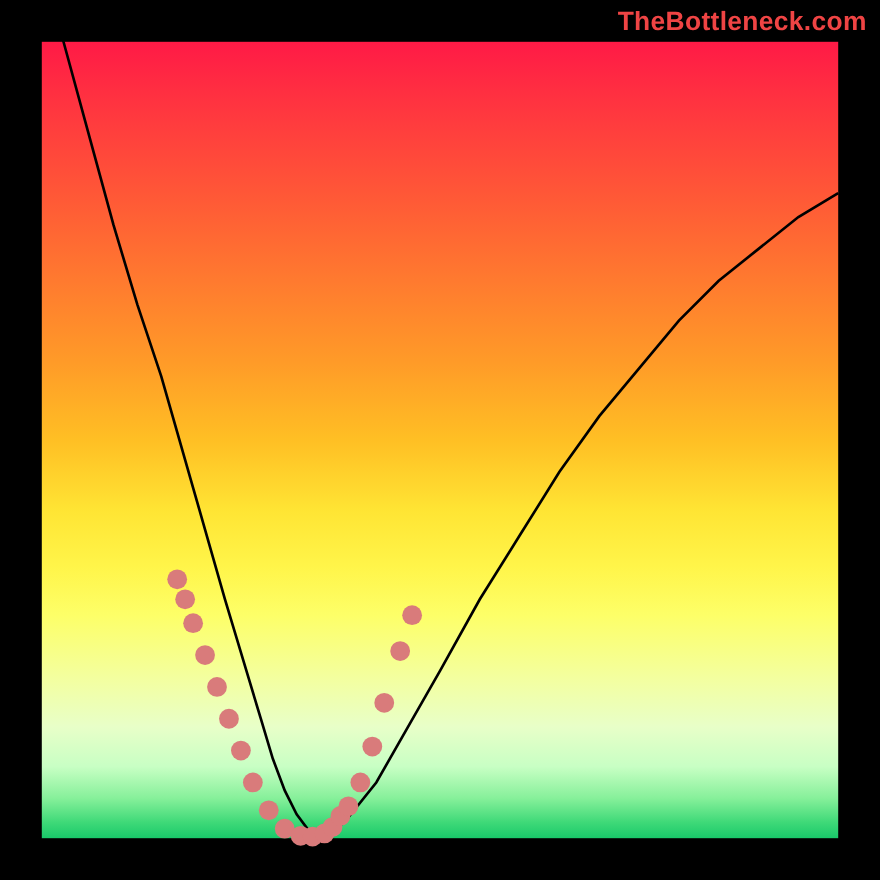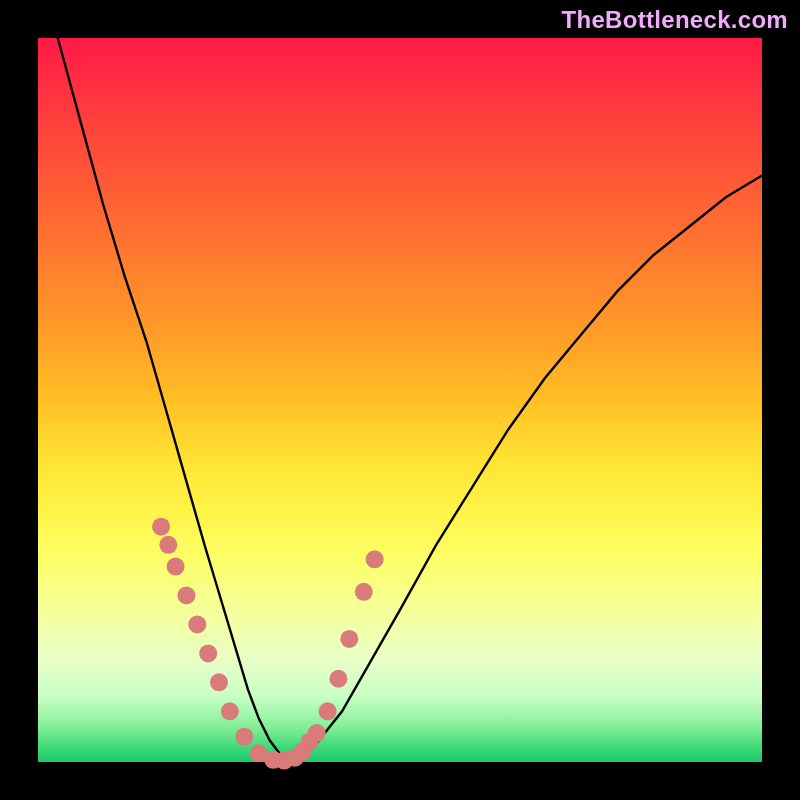--- a/index.html
+++ b/index.html
@@ -40,21 +40,21 @@
       #19c96a 100%
     );
   }
   .watermark {
     position: absolute;
     top: 6px;
     right: 12px;
     font-family: Arial, Helvetica, sans-serif;
     font-size: 24px;
     font-weight: 600;
-    color: #f0abfc;
+    color: #ef4444;
     letter-spacing: 0.3px;
     user-select: none;
   }
   svg.curve {
     position: absolute;
     left: 0;
     top: 0;
     width: 724px;
     height: 724px;
     overflow: visible;

